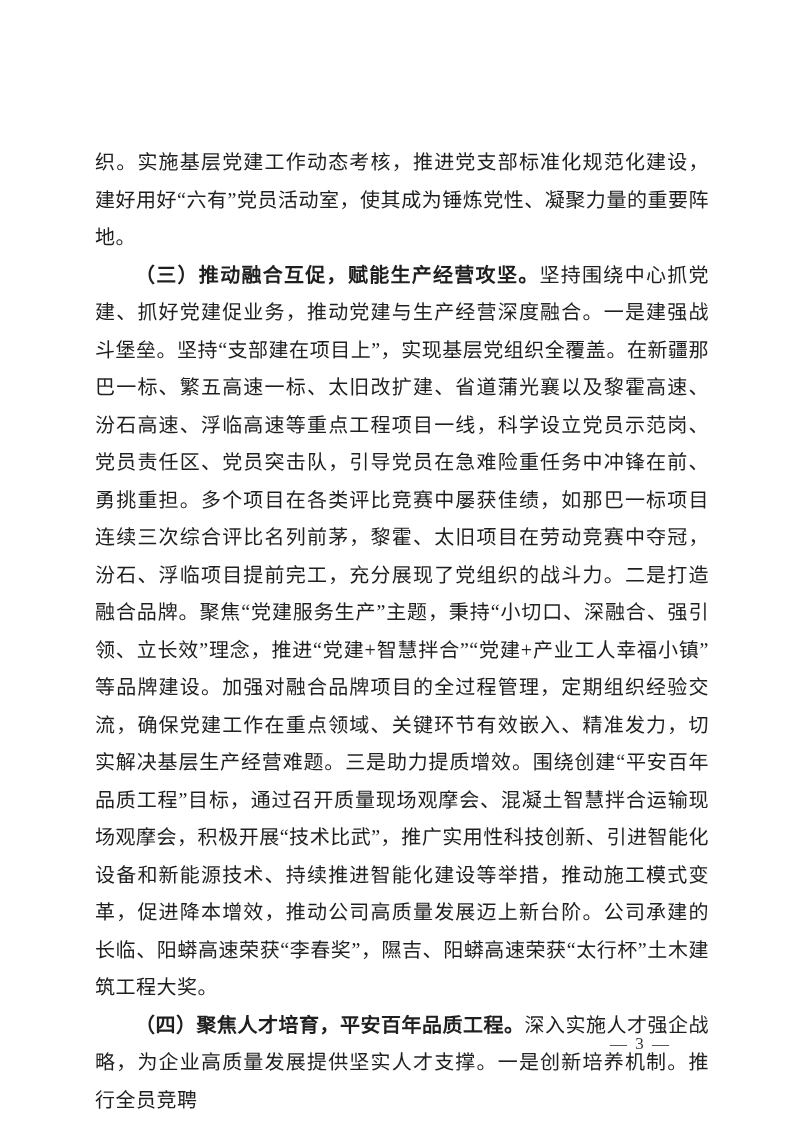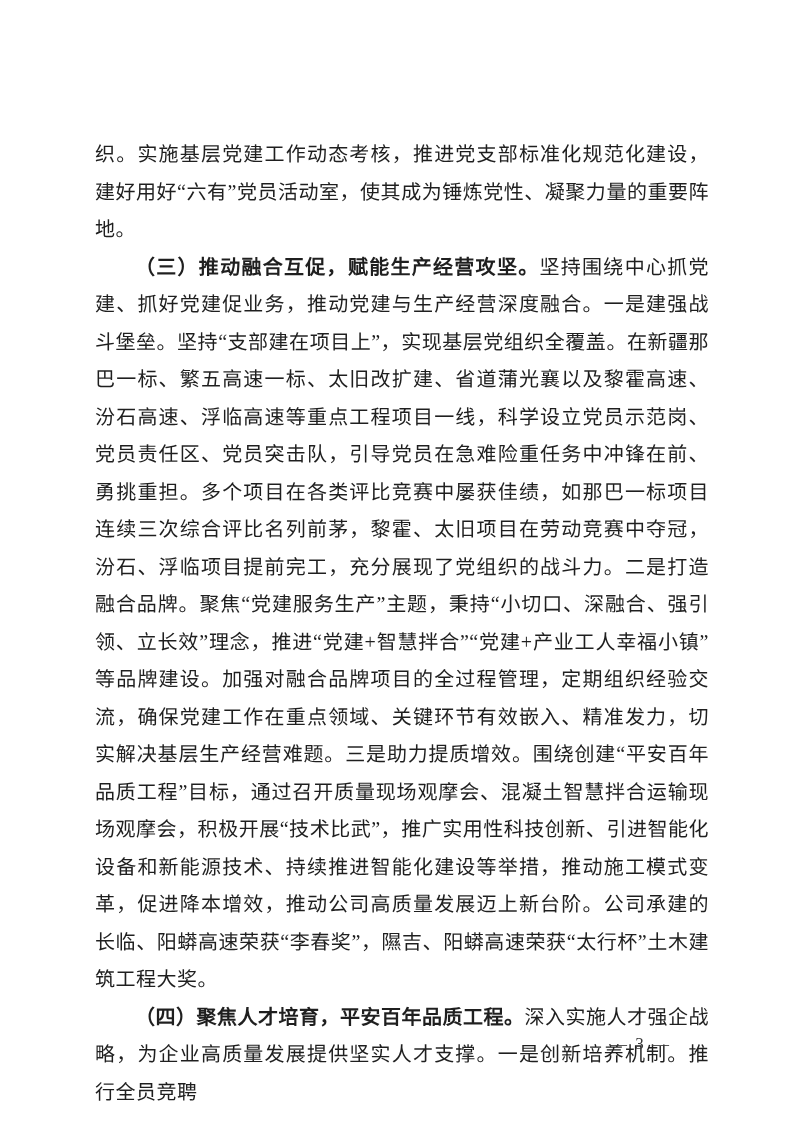--- a/index.html
+++ b/index.html
@@ -12,21 +12,21 @@
     width: 793px;
     height: 1122px;
     background: #ffffff;
     overflow: hidden;
     font-family: "Liberation Serif", "DejaVu Serif", serif;
     color: #1f1f1f;
   }
   .content {
     position: absolute;
     left: 95px;
-    top: 136px;
+    top: 144px;
     width: 614px;
     font-size: 20px;
     line-height: 37.5px;
     text-align: justify;
     letter-spacing: 0.5px;
   }
   .para {
     margin: 0;
     padding: 0;
   }

